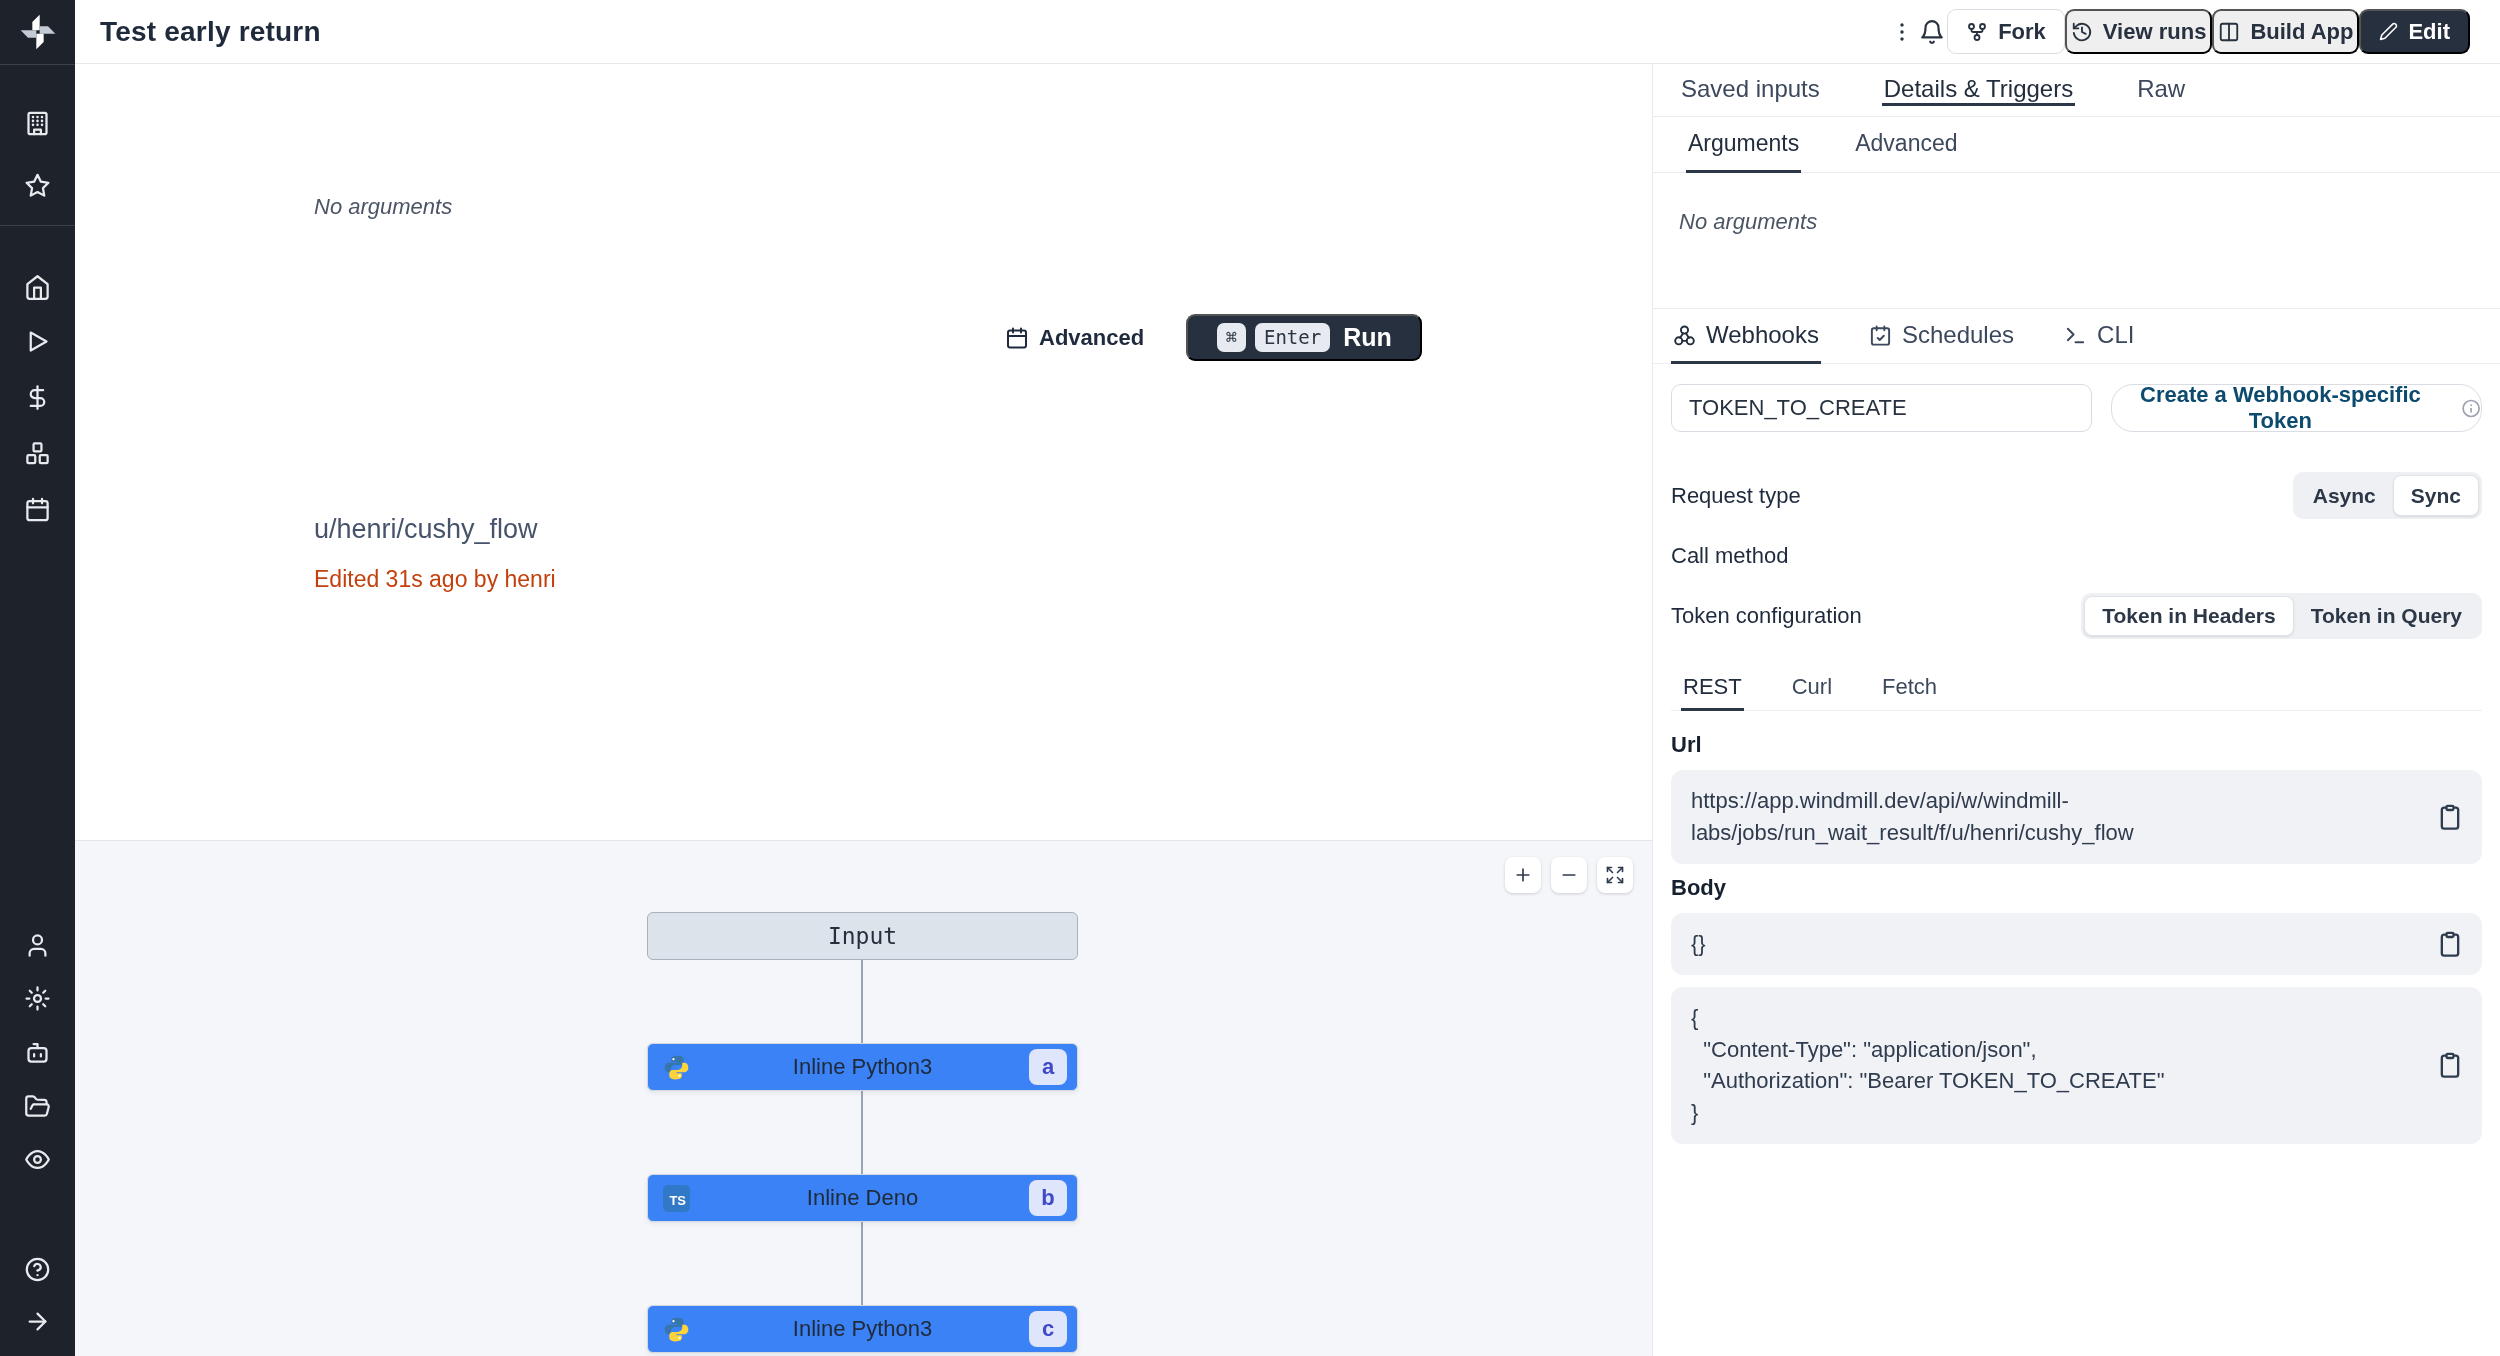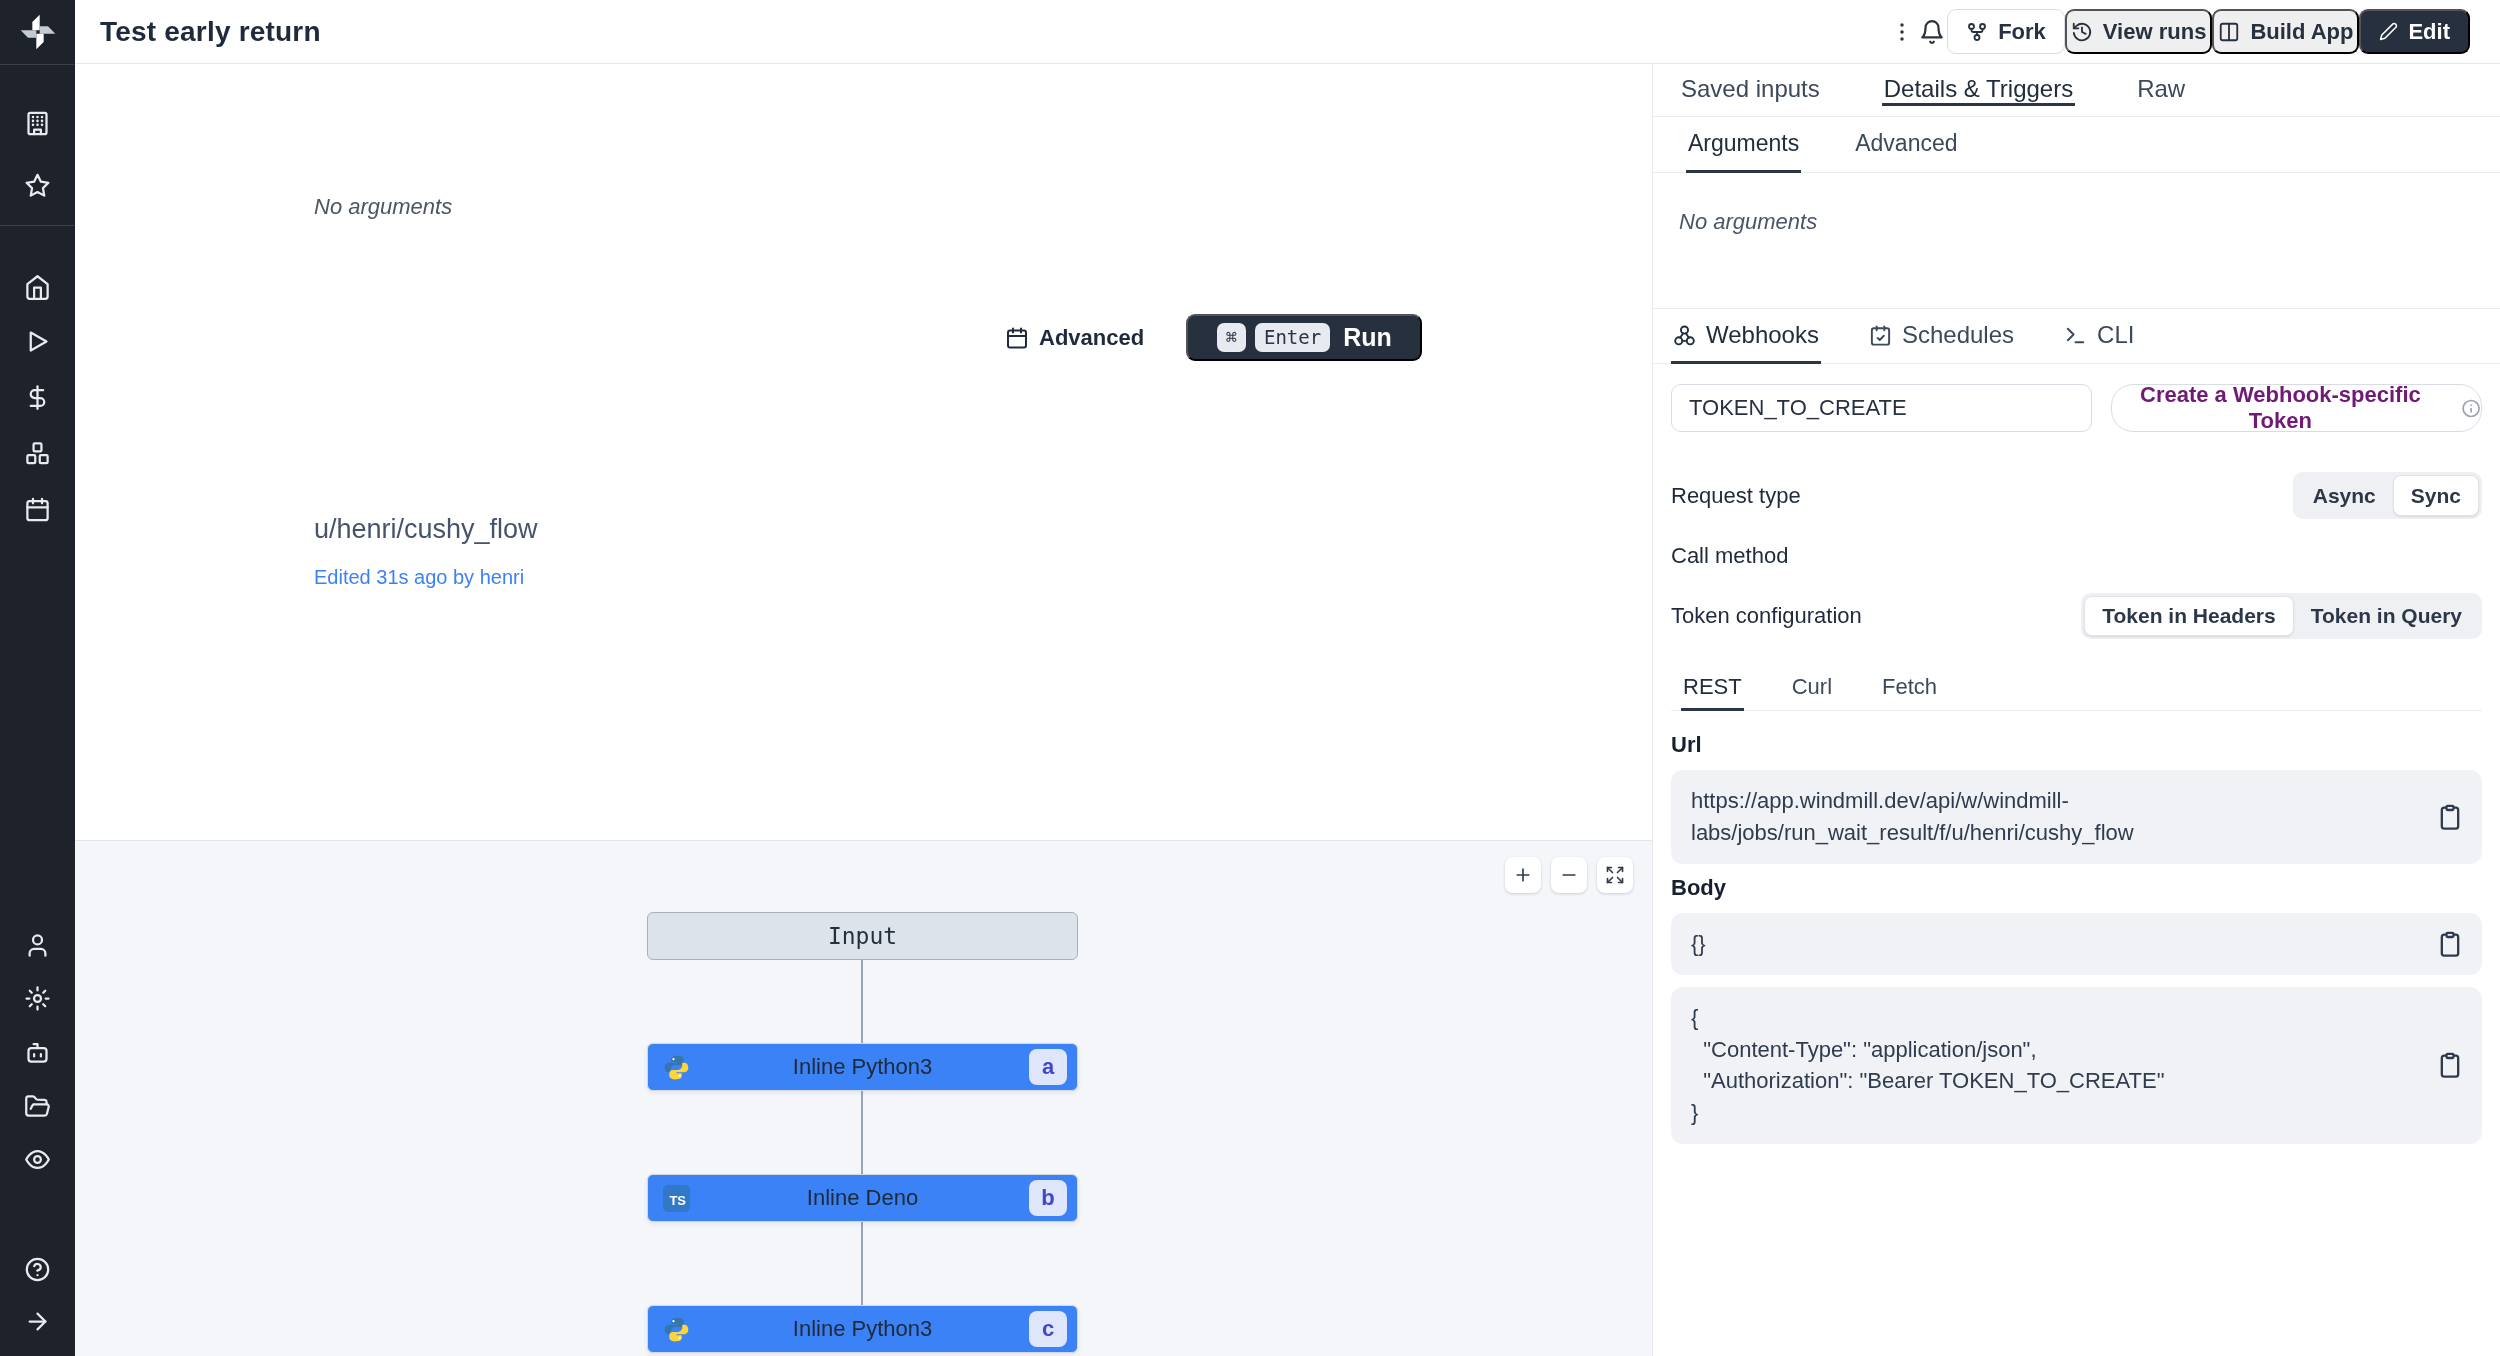--- a/index.html
+++ b/index.html
@@ -35,21 +35,21 @@
   .run-controls { position:absolute; left:930px; top:250px; height:47px; display:flex; align-items:center; gap:42px; }
   .advanced { display:flex; align-items:center; gap:10px; font-size:22px; font-weight:600; color:#1f2a3c; cursor:pointer; }
   .advanced .ic { width:24px; height:24px; }
   .run-btn { display:flex; align-items:center; justify-content:center; gap:9px; width:236px; height:47px;
     background:#27303e; border-radius:9px; cursor:pointer; }
   .kbd { font-family:"DejaVu Sans Mono",monospace; font-size:19px; color:#2b3440; background:#e7ebf1;
     border-radius:7px; padding:3px 9px; line-height:1.2; }
   .run-btn .runlab { color:#fff; font-size:25px; font-weight:700; margin-left:4px; }
   .path-block { position:absolute; left:239px; top:450px; }
   .path-block .fpath { font-size:27px; color:#46536b; }
-  .path-block .edited { font-size:20px; color:#3b82f6; margin-top:21px; }
+  .path-block .edited { font-size:23px; color:#c2410c; margin-top:21px; }
 
   
   .flow-section { position:absolute; left:0; top:776px; width:100%; height:516px; background:#f4f6f9; border-top:1px solid #e2e5ea; }
   .zoom-ctrls { position:absolute; top:16px; right:19px; display:flex; gap:10px; }
   .zoom-btn { width:36px; height:36px; background:#fff; border-radius:8px; box-shadow:0 1px 3px rgba(20,30,50,.18);
     display:flex; align-items:center; justify-content:center; color:#2f3b4e; cursor:pointer; }
   .zoom-btn .ic { width:20px; height:20px; }
   .connector { position:absolute; left:786px; top:95px; width:2px; height:400px; background:#9aa5b4; }
   .node { position:absolute; left:572px; width:431px; height:48px; border-radius:6px; display:flex; align-items:center; cursor:pointer; }
   .node.input { background:#dde3ea; border:1px solid #a8b1bd; justify-content:center;
@@ -73,21 +73,21 @@
   .dp-subtabs .tab { font-size:23px; }
   .dp-noargs { margin:36px 0 0 26px; font-size:22px; font-style:italic; color:#4b5563; }
   .trigger-block { margin-top:73px; border-top:1px solid #e9ebef; }
   .trigger-tabs { height:55px; padding-left:18px; gap:46px; border-bottom:1px solid #eceef1; }
   .trigger-tabs .tab .ic { width:23px; height:23px; }
   .dp-content { padding:0 18px; }
   .token-row { margin-top:20px; display:flex; gap:19px; height:48px; }
   .token-input { width:421px; height:48px; border:1px solid #d7dce3; border-radius:10px; padding:0 17px;
     font-size:22px; color:#27313f; font-family:inherit; outline:none; background:#fff; }
   .create-token-btn { flex:1; border:1px solid #d9dde3; border-radius:22px; background:#fff; display:flex;
-    align-items:center; justify-content:center; gap:12px; font-size:22px; font-weight:600; color:#701a75; cursor:pointer; }
+    align-items:center; justify-content:center; gap:12px; font-size:22px; font-weight:600; color:#0c4a6e; cursor:pointer; }
   .create-token-btn .ic { width:21px; height:21px; color:#9aa3af; }
   .cfg-row { display:flex; align-items:center; justify-content:space-between; }
   .cfg-row .cfg-label { font-size:22px; font-weight:500; color:#1f2a3c; }
   .row-request { margin-top:40px; height:47px; }
   .row-call, .row-tokencfg { margin-top:14px; height:46px; }
   .seggroup { display:flex; background:#eef0f3; border-radius:10px; padding:3px; height:100%; }
   .seg { display:flex; align-items:center; justify-content:center; gap:9px; padding:0 17px; border-radius:8px;
     font-size:21px; font-weight:600; color:#2c3747; cursor:pointer; white-space:nowrap; }
   .seg.sel { background:#fff; border:1px solid #e0e3e8; box-shadow:0 1px 2px rgba(20,30,50,.10); }
   .seg .ic { width:19px; height:19px; }

